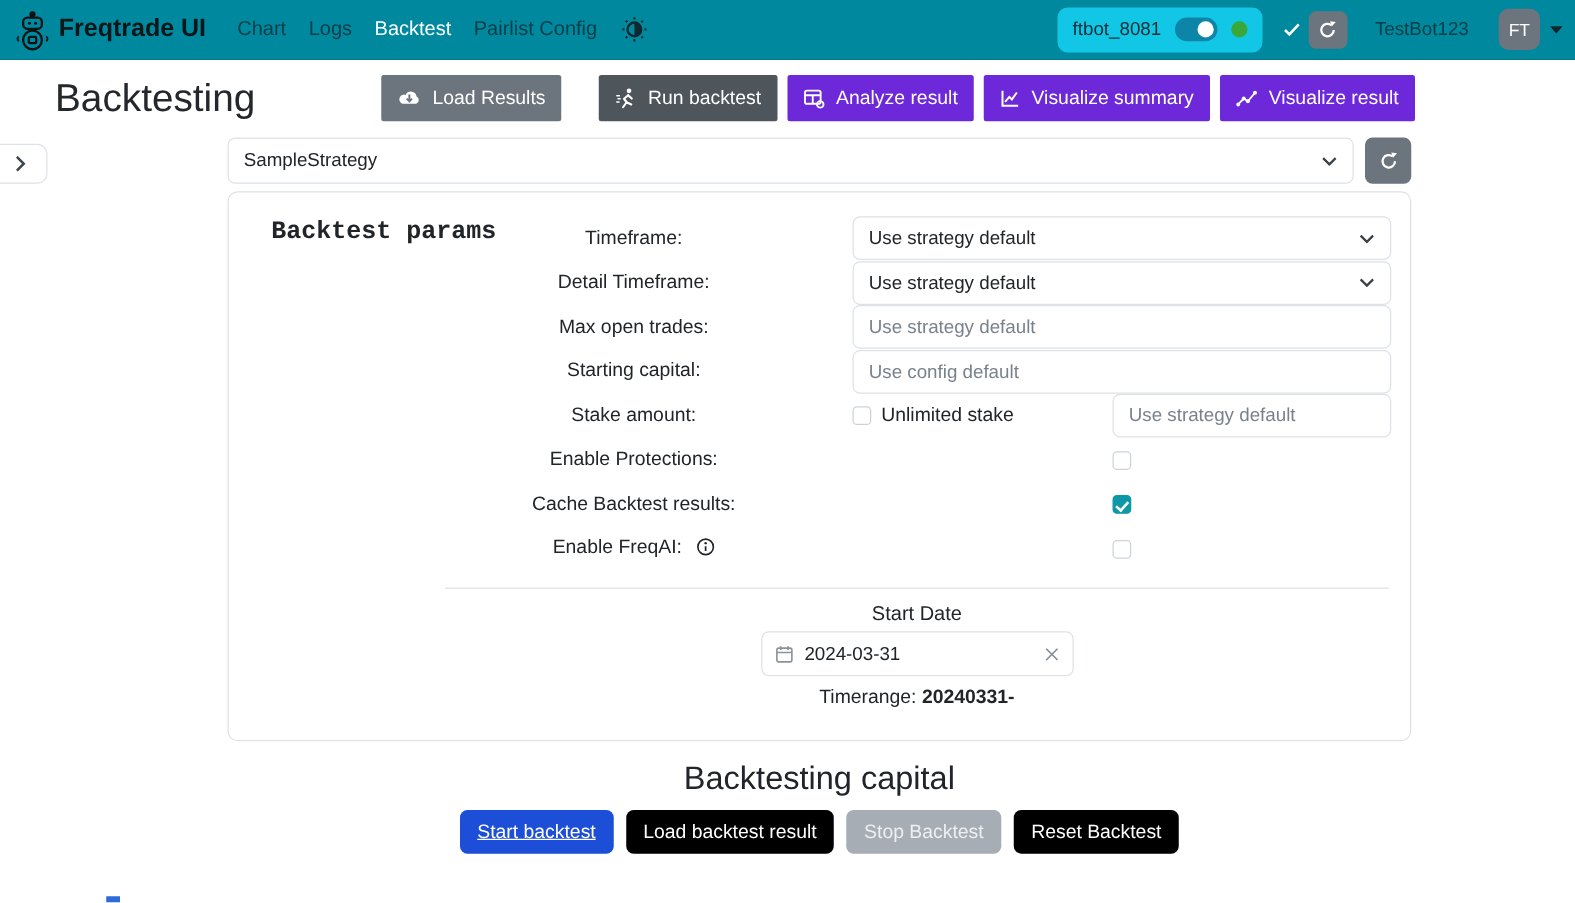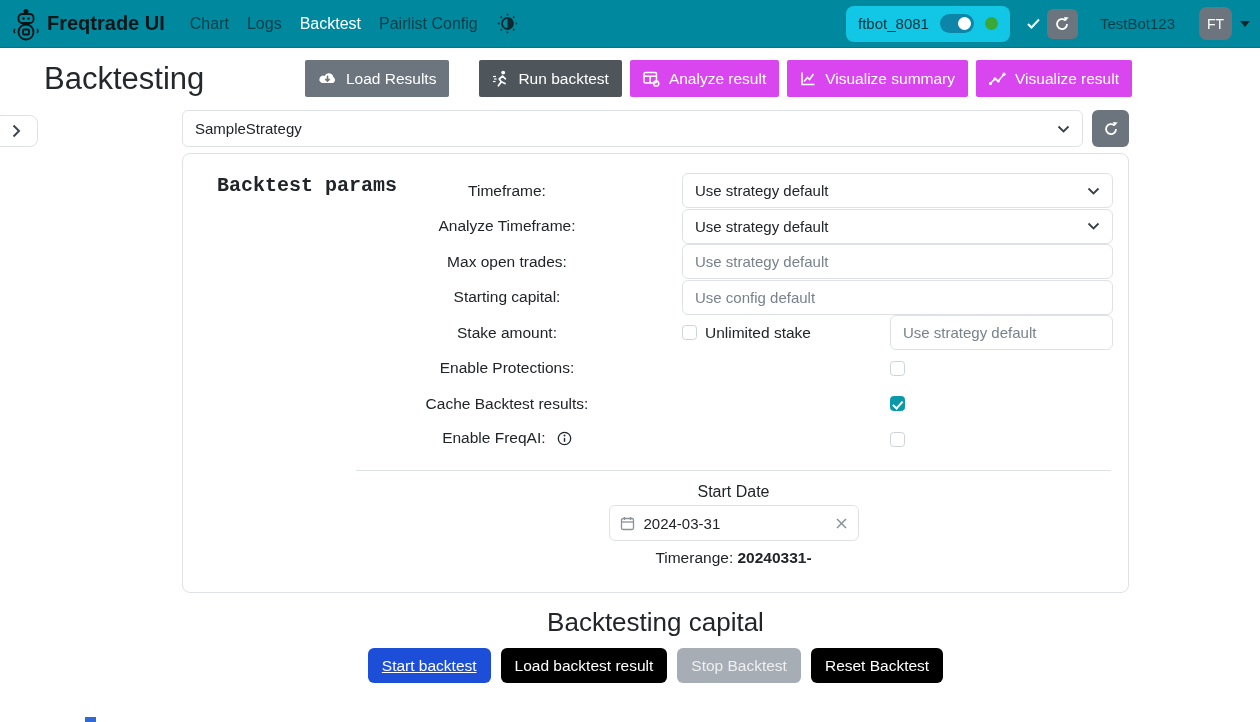--- a/index.html
+++ b/index.html
@@ -33,21 +33,21 @@
   .caret { margin-left:8px; width:0; height:0; border-left:5px solid transparent; border-right:5px solid transparent;
            border-top:6px solid #10272C; }
   
   .page-header { display:flex; justify-content:space-between; align-items:center; padding:12px 128px 10px 44px; }
   .page-title { font-size:31px; font-weight:500; color:#24282C; margin:0; }
   .header-actions { display:flex; gap:8px; align-items:center; }
   .hbtn { height:37px; border:none; border-radius:2px; color:#fff; font-size:15.5px; display:inline-flex;
           align-items:center; gap:9px; padding:0 13px; font-family:inherit; cursor:pointer; white-space:nowrap; }
   .hbtn.secondary { background:#6C757D; }
   .hbtn.activebtn { background:#4E555B; }
-  .hbtn.muted { background:#d946ef; }
+  .hbtn.muted { background:#6d28d9; }
   .hbtn.load { margin-right:22px; }
   
   .panel-toggle { position:absolute; left:-9px; top:115px; width:47px; height:32px; background:#fff;
                   border:1px solid #DEE2E6; border-radius:8px; display:flex; align-items:center;
                   justify-content:center; padding-left:10px; cursor:pointer; }
   
   main { width:947px; margin-left:182px; }
   .strategy-label { text-align:center; font-size:16px; color:#212529; margin-top:6px; }
   .strategy-row { display:flex; gap:9px; margin-top:3px; }
   .sel { position:relative; height:37px; border:1px solid #DEE2E6; border-radius:6px; display:flex;
@@ -277,21 +277,21 @@
           <span class="chev">
             <svg width="13" height="8" viewBox="0 0 13 8">
                 <polyline points="1.5,1.5 6.5,6.5 11.5,1.5" fill="none" stroke="#394046" stroke-width="1.8"></polyline>
               </svg>
           </span>
         </div>
       </div>
     </div>
 
     <div class="param-row">
-      <div class="param-label">Analyze Timeframe:</div>
+      <div class="param-label">Detail Timeframe:</div>
       <div class="param-control">
         <div class="sel">
           <span>Use strategy default</span>
           <span class="chev">
             <svg width="13" height="8" viewBox="0 0 13 8">
                 <polyline points="1.5,1.5 6.5,6.5 11.5,1.5" fill="none" stroke="#394046" stroke-width="1.8"></polyline>
               </svg>
           </span>
         </div>
       </div>

